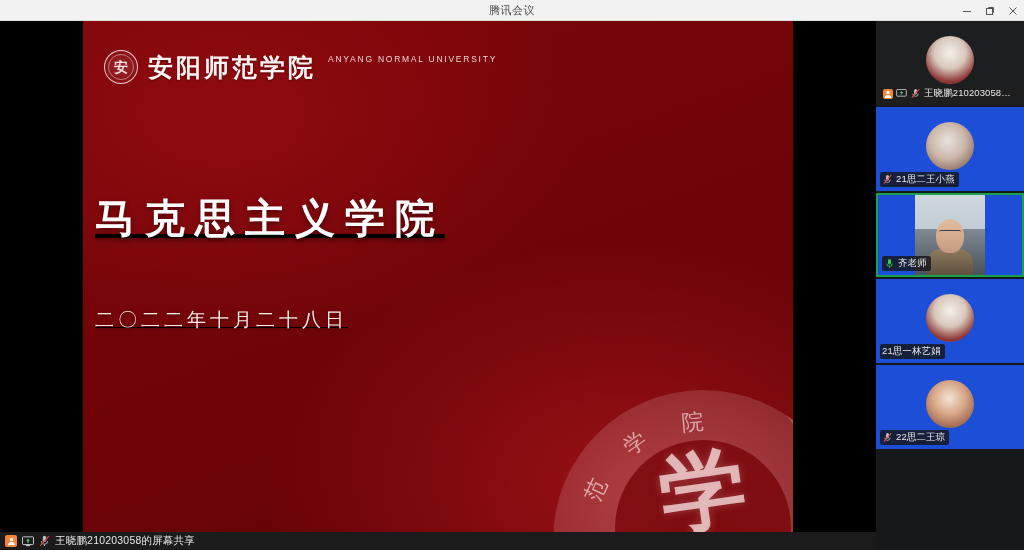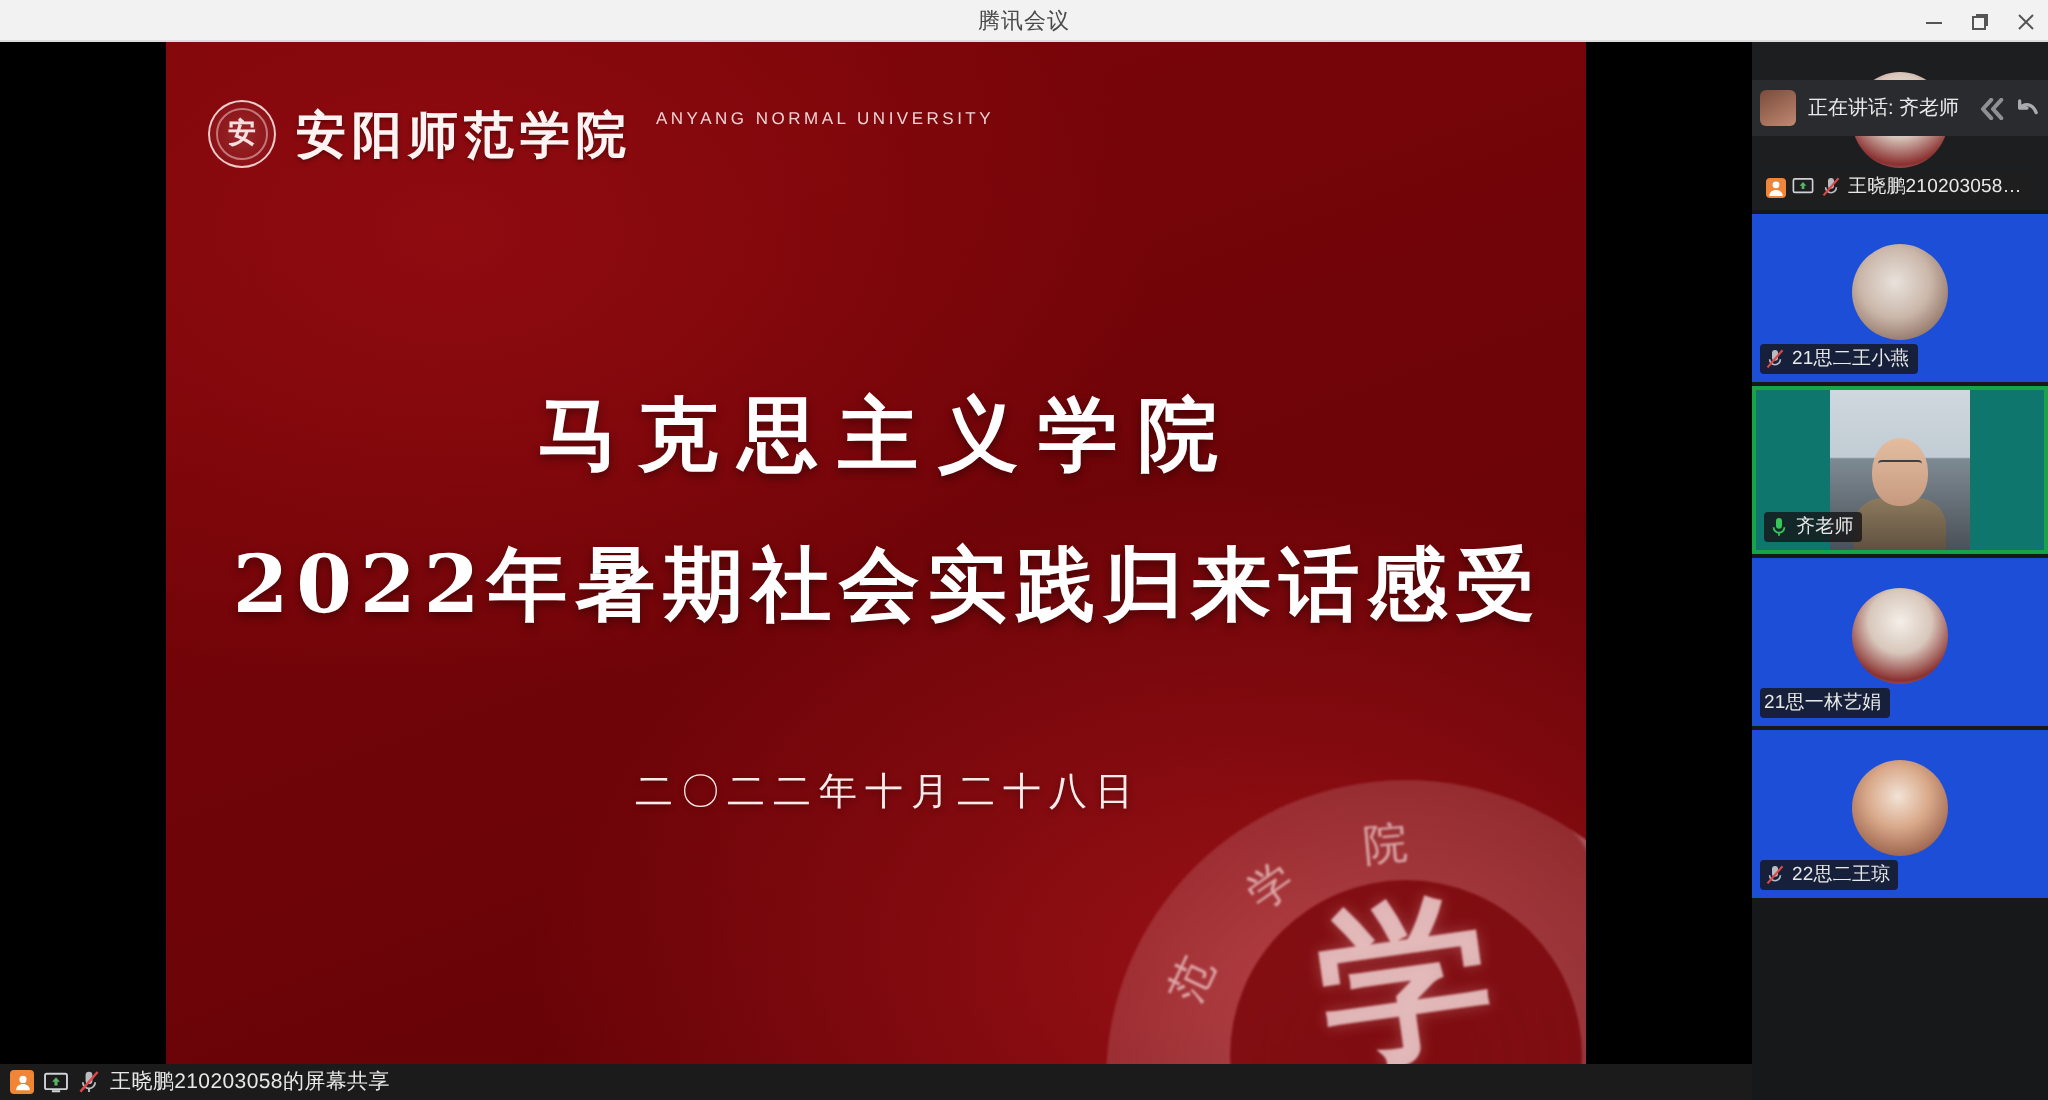--- a/index.html
+++ b/index.html
@@ -91,21 +91,21 @@
     font-family:"DejaVu Serif", serif; font-weight:700;
     text-shadow:0 1px 2px rgba(0,0,0,.35);
   }
   .logo-en {
     font-size:8.5px; color:rgba(255,240,240,.88); letter-spacing:1.75px;
     font-family:"Liberation Sans", sans-serif;
   }
 
   
   .slide-body {
-    position:absolute; left:12px; right:0; top:168px; text-align:center;
+    position:absolute; left:12px; right:0; top:168px; text-decoration:underline;
   }
   .slide-line1 {
     font-size:40px; color:#fff; letter-spacing:10px; line-height:1.45;
     font-family:"DejaVu Serif", serif; font-weight:700;
     text-shadow:0 2px 5px rgba(0,0,0,.40);
   }
   .slide-line2 {
     font-size:40px; color:#fff; letter-spacing:4px; line-height:1.5;
     margin-top:16px;
     font-family:"DejaVu Serif", serif; font-weight:700;
@@ -151,21 +151,21 @@
   .ctrl-ic { width:14px; height:14px; display:flex; align-items:center; justify-content:center; }
 
   .tiles {
     position:absolute; left:0; top:-5px; width:148px; height:534px;
     display:flex; flex-direction:column; gap:2px; padding-top:5px;
   }
   .tile {
     position:relative; width:148px; height:84px; background:#1d4ed8; flex:none;
     overflow:hidden;
   }
-  .tile.speaking { border:2px solid #16a34a; background:#0f766e; }
+  .tile.speaking { border:2px solid #16a34a; background:#1d4ed8; }
   .tile.sharer { background:#1d1e20; }
 
   .tile-video {
     position:absolute; left:50%; top:50%; transform:translate(-50%,-50%);
     width:70px; height:100%;
   }
   .avatar-circle {
     position:absolute; left:50%; top:46%; transform:translate(-50%,-50%);
     width:48px; height:48px; border-radius:50%; overflow:hidden;
   }
@@ -255,21 +255,20 @@
           <span class="logo-seal-glyph">安</span>
         </div>
         <div class="logo-text">
           <div class="logo-cn">安阳师范学院</div>
           <div class="logo-en">ANYANG NORMAL UNIVERSITY</div>
         </div>
       </div>
 
       <div class="slide-body">
         <div class="slide-line1">马克思主义学院</div>
-        <div class="slide-line2">2022年暑期社会实践归来话感受</div>
         <div class="slide-date">二〇二二年十月二十八日</div>
       </div>
 
     </div>
 
     <div class="share-bar">
       <div class="badge-orange">
         <svg class="ic-people" width="9" height="9" viewBox="0 0 10 10">
           <circle cx="5" cy="3" r="2" fill="#fff"></circle>
           <path d="M1.2 9c0-2.1 1.7-3.4 3.8-3.4S8.8 6.9 8.8 9z" fill="#fff"></path>
@@ -372,33 +371,16 @@
                 <line x1="1" y1="12.6" x2="11" y2="1.2" stroke="#e0484a" stroke-width="1.4"></line>
               </svg>
           </span>
           <span class="tile-label-text">22思二王琼</span>
         </div>
       </div>
 
 
     </div>
 
-    <div class="speaking-bar">
-      <div class="speaking-avatar"></div>
-      <div class="speaking-text">正在讲话: 齐老师</div>
-      <div class="speaking-ctrls">
-        <div class="ctrl-ic">
-          <svg width="13" height="11" viewBox="0 0 14 12">
-              <path d="M6 1 L1.5 6 L6 11" fill="none" stroke="#8d9196" stroke-width="2.2" stroke-linecap="round" stroke-linejoin="round"></path>
-              <path d="M11.5 1 L7 6 L11.5 11" fill="none" stroke="#8d9196" stroke-width="2.2" stroke-linecap="round" stroke-linejoin="round"></path>
-            </svg>
-        </div>
-        <div class="ctrl-ic">
-          <svg width="13" height="11" viewBox="0 0 14 12">
-              <path d="M12 8 C10 3 6 2.5 3 5.5 M3 5.5 L3 1.6 M3 5.5 L7 5.5" fill="none" stroke="#a8acb1" stroke-width="1.8" stroke-linecap="round" stroke-linejoin="round"></path>
-            </svg>
-        </div>
-      </div>
-    </div>
 
   </div>
 
 </div>
 
 </body></html>

